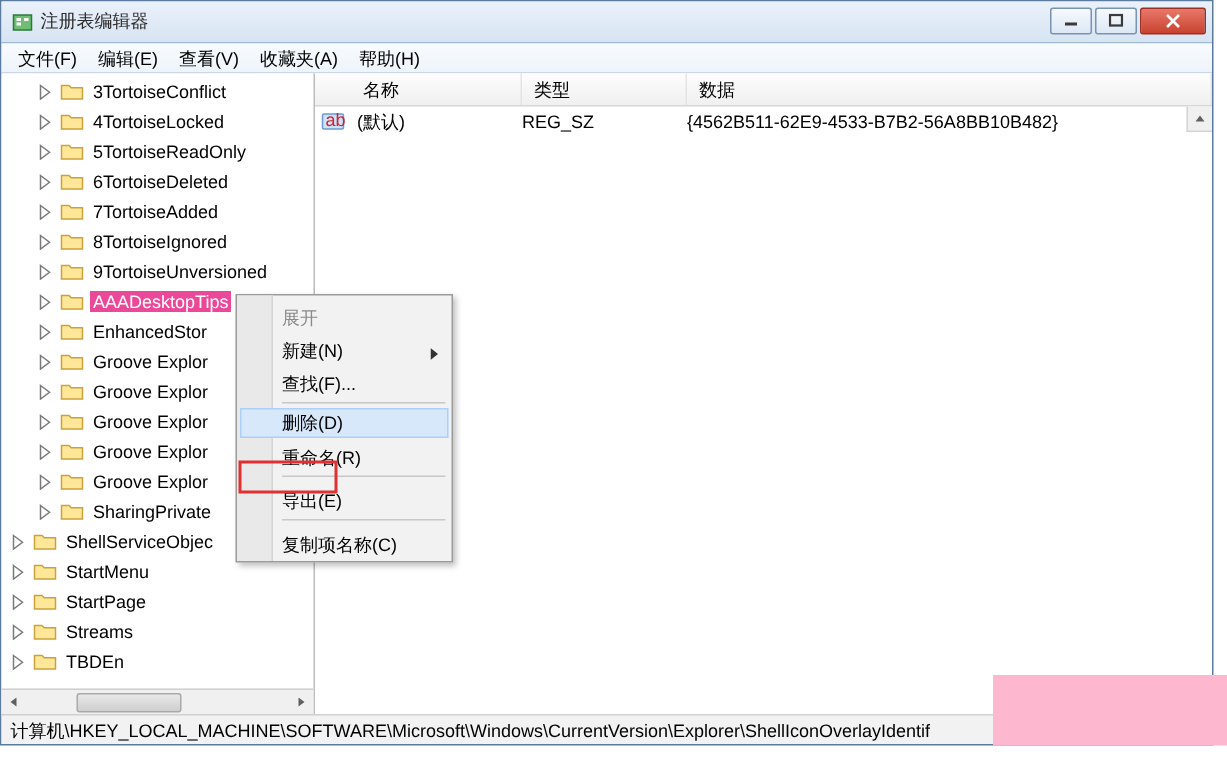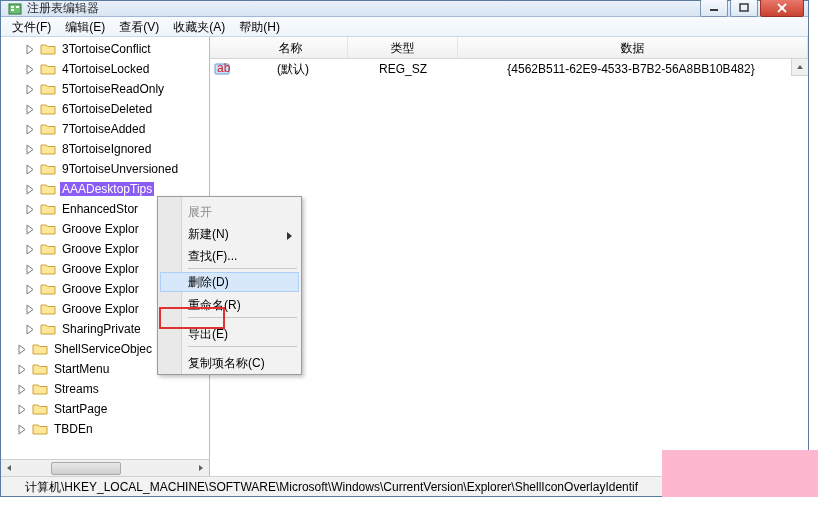--- a/index.html
+++ b/index.html
@@ -1,52 +1,52 @@
 <!DOCTYPE html>
 <html><head>
 <meta charset="utf-8">
 <style>
   * { box-sizing: border-box; margin: 0; padding: 0; font-family: "Microsoft YaHei", "Segoe UI", Tahoma, sans-serif; font-size: 12px; }
   body { background: #fff; width: 818px; height: 505px; overflow: hidden; position: relative; }
   .window { width: 809px; height: 497px; border: 1px solid #5a7aa0; background: #fff; display: flex; flex-direction: column; position: relative; }
-  .titlebar { height: 16px; background: linear-gradient(#eaf1fb, #d7e4f2); border-bottom: 1px solid #9fb8d3; display: flex; align-items: center; padding-left: 6px; }
+  .titlebar { height: 28px; background: linear-gradient(#eaf1fb, #d7e4f2); border-bottom: 1px solid #9fb8d3; display: flex; align-items: center; padding-left: 6px; }
   .titlebar .app-icon { width: 16px; height: 16px; margin-right: 4px; display:inline-flex; align-items:center; justify-content:center; }
   .titlebar .title { flex: 1; color: #2a2a2a; }
   .winctrls { display: flex; height: 20px; margin-right: 4px; gap: 2px; }
   .winbtn { width: 28px; height: 18px; border: 1px solid #7a93b0; border-radius: 2px; display:flex; align-items:center; justify-content:center; background:linear-gradient(#f6f9fd,#dde8f5); cursor:pointer;}
   .winbtn.close { width: 44px; background: linear-gradient(#e9786a,#c8432f); border-color:#9b3025; color:#fff;}
   .winbtn svg { display:block; }
   .menubar { height: 20px; background: linear-gradient(#f8fbfe,#eef4fb); border-bottom: 1px solid #c9d7e8; display: flex; align-items: flex-start; padding-left: 4px; }
   .menuitem { padding: 2px 7px; cursor:pointer; }
-  .client { flex: 1; display: flex; min-height: 0; text-align: center; }
+  .client { flex: 1; display: flex; min-height: 0; }
   .tree-pane { width: 209px; border-right: 1px solid #bcbcbc; overflow: hidden; position: relative; background:#fff; }
   .tree { padding: 2px 0 2px 0; height: calc(100% - 18px); overflow: hidden; }
-  .tree-row { height: 20px; display: flex; align-items: center; padding-left: 16px; white-space: nowrap; cursor:pointer; }
+  .tree-row { height: 20px; display: flex; align-items: center; padding-left: 6px; white-space: nowrap; cursor:pointer; }
   .tree-row.level2 { padding-left: 24px; }
   .tree-row .exp { width: 11px; height: 11px; margin-right: 4px; display:inline-flex; align-items:center; justify-content:center; }
   .tree-row .folder-icon { width: 16px; height: 14px; margin-right: 4px; display:inline-flex; }
-  .tree-row.selected .label { background: #8b5cf6; color: #fff; padding: 0 2px; }
+  .tree-row.selected .label { background: #ec4899; color: #fff; padding: 0 2px; }
   .tree-row .label { padding: 0 2px; }
   .tree-hscroll { position: absolute; bottom: 0; left: 0; right: 0; height: 17px; background: #f0f0f0; border-top: 1px solid #d0d0d0; display:flex; align-items:center; }
   .tree-hscroll .thumb { position:absolute; left: 50px; width: 70px; height: 13px; background: linear-gradient(#e8e8e8,#cfcfcf); border:1px solid #a9a9a9; border-radius:2px; top:2px;}
   .tree-hscroll .arrow { width:17px; height:17px; display:flex; align-items:center; justify-content:center; background:#f0f0f0; }
   .tree-hscroll .arrow.right{ margin-left:auto; }
   .list-pane { flex: 1; display: flex; flex-direction: column; background:#fff; }
   .list-header { height: 22px; background: linear-gradient(#fdfdfd,#f0f0f0); border-bottom: 1px solid #d6d6d6; display: flex; }
   .list-header .col { padding: 3px 8px; border-right: 1px solid #e4e4e4; }
   .col-name { width: 114px; margin-left: 24px; }
   .col-type { width: 110px; }
   .col-data { flex: 1; }
   .list-body { flex: 1; position:relative; }
   .list-row { height: 20px; display: flex; align-items: center; padding: 0 4px; }
   .list-row .val-icon { width:20px; height:16px; margin-right:4px; display:inline-flex; }
   .list-row .cell-name { width: 110px; }
   .list-row .cell-type { width: 110px; }
   .list-row .cell-data { flex: 1; }
-  .statusbar { height: 20px; background: #f2f2f2; border-top: 1px solid #d0d0d0; padding: 2px 24px; white-space: nowrap; overflow:hidden; }
+  .statusbar { height: 20px; background: #f2f2f2; border-top: 1px solid #d0d0d0; padding: 2px 6px; white-space: nowrap; overflow:hidden; }
   .ctxmenu { position: absolute; left: 157px; top: 196px; width: 145px; background: #f2f2f2; border: 1px solid #9b9b9b; box-shadow: 2px 2px 4px rgba(0,0,0,.25); padding: 2px; z-index: 50; }
   .ctx-row { height: 22px; display: flex; align-items: flex-end; padding-left: 28px; position: relative; cursor:pointer; }
   .ctx-row.disabled { color: #8a8a8a; cursor:default; }
   .ctx-row.hover { background: #d7e8fb; border: 1px solid #aecff7; padding-left: 27px; height:20px; }
   .ctx-row .submenu-arrow { position:absolute; right:6px; }
   .ctx-sep { height: 1px; background: #c8c8c8; margin: 3px 2px 3px 28px; }
   .ctx-gutter { position:absolute; left:0; top:0; bottom:0; width:24px; background:#e9e9e9; border-right:1px solid #d4d4d4; }
   .delete-highlight { position:absolute; left:159px; top:307px; width:66px; height:22px; border:2px solid #e03030; z-index:60; pointer-events:none;}
   .pink-box { position:absolute; right:0; bottom:8px; width:156px; height:47px; background:#fdb8cf; z-index:70;}
   .list-scroll-up { position:absolute; top:0; right:0; width:17px; height:17px; background:#f0f0f0; border-left:1px solid #d4d4d4; border-bottom:1px solid #d4d4d4; display:flex; align-items:center; justify-content:center;}
@@ -321,34 +321,34 @@
             <span class="exp">
               <svg width="11" height="11">
                 <polygon points="2,1 8,5.5 2,10" fill="none" stroke="#7a7a7a"></polygon>
               </svg>
             </span>
             <span class="folder-icon">
               <svg width="16" height="14">
                 <path d="M1 3 h5 l1.5 1.5 H15 V12 H1 Z" fill="#ffe79a" stroke="#caa23c"></path>
               </svg>
             </span>
+            <span class="label">StartPage</span>
+          </div>
+          <div class="tree-row">
+            <span class="exp">
+              <svg width="11" height="11">
+                <polygon points="2,1 8,5.5 2,10" fill="none" stroke="#7a7a7a"></polygon>
+              </svg>
+            </span>
+            <span class="folder-icon">
+              <svg width="16" height="14">
+                <path d="M1 3 h5 l1.5 1.5 H15 V12 H1 Z" fill="#ffe79a" stroke="#caa23c"></path>
+              </svg>
+            </span>
             <span class="label">Streams</span>
-          </div>
-          <div class="tree-row">
-            <span class="exp">
-              <svg width="11" height="11">
-                <polygon points="2,1 8,5.5 2,10" fill="none" stroke="#7a7a7a"></polygon>
-              </svg>
-            </span>
-            <span class="folder-icon">
-              <svg width="16" height="14">
-                <path d="M1 3 h5 l1.5 1.5 H15 V12 H1 Z" fill="#ffe79a" stroke="#caa23c"></path>
-              </svg>
-            </span>
-            <span class="label">StartPage</span>
           </div>
           <div class="tree-row">
             <span class="exp">
               <svg width="11" height="11">
                 <polygon points="2,1 8,5.5 2,10" fill="none" stroke="#7a7a7a"></polygon>
               </svg>
             </span>
             <span class="folder-icon">
               <svg width="16" height="14">
                 <path d="M1 3 h5 l1.5 1.5 H15 V12 H1 Z" fill="#ffe79a" stroke="#caa23c"></path>

